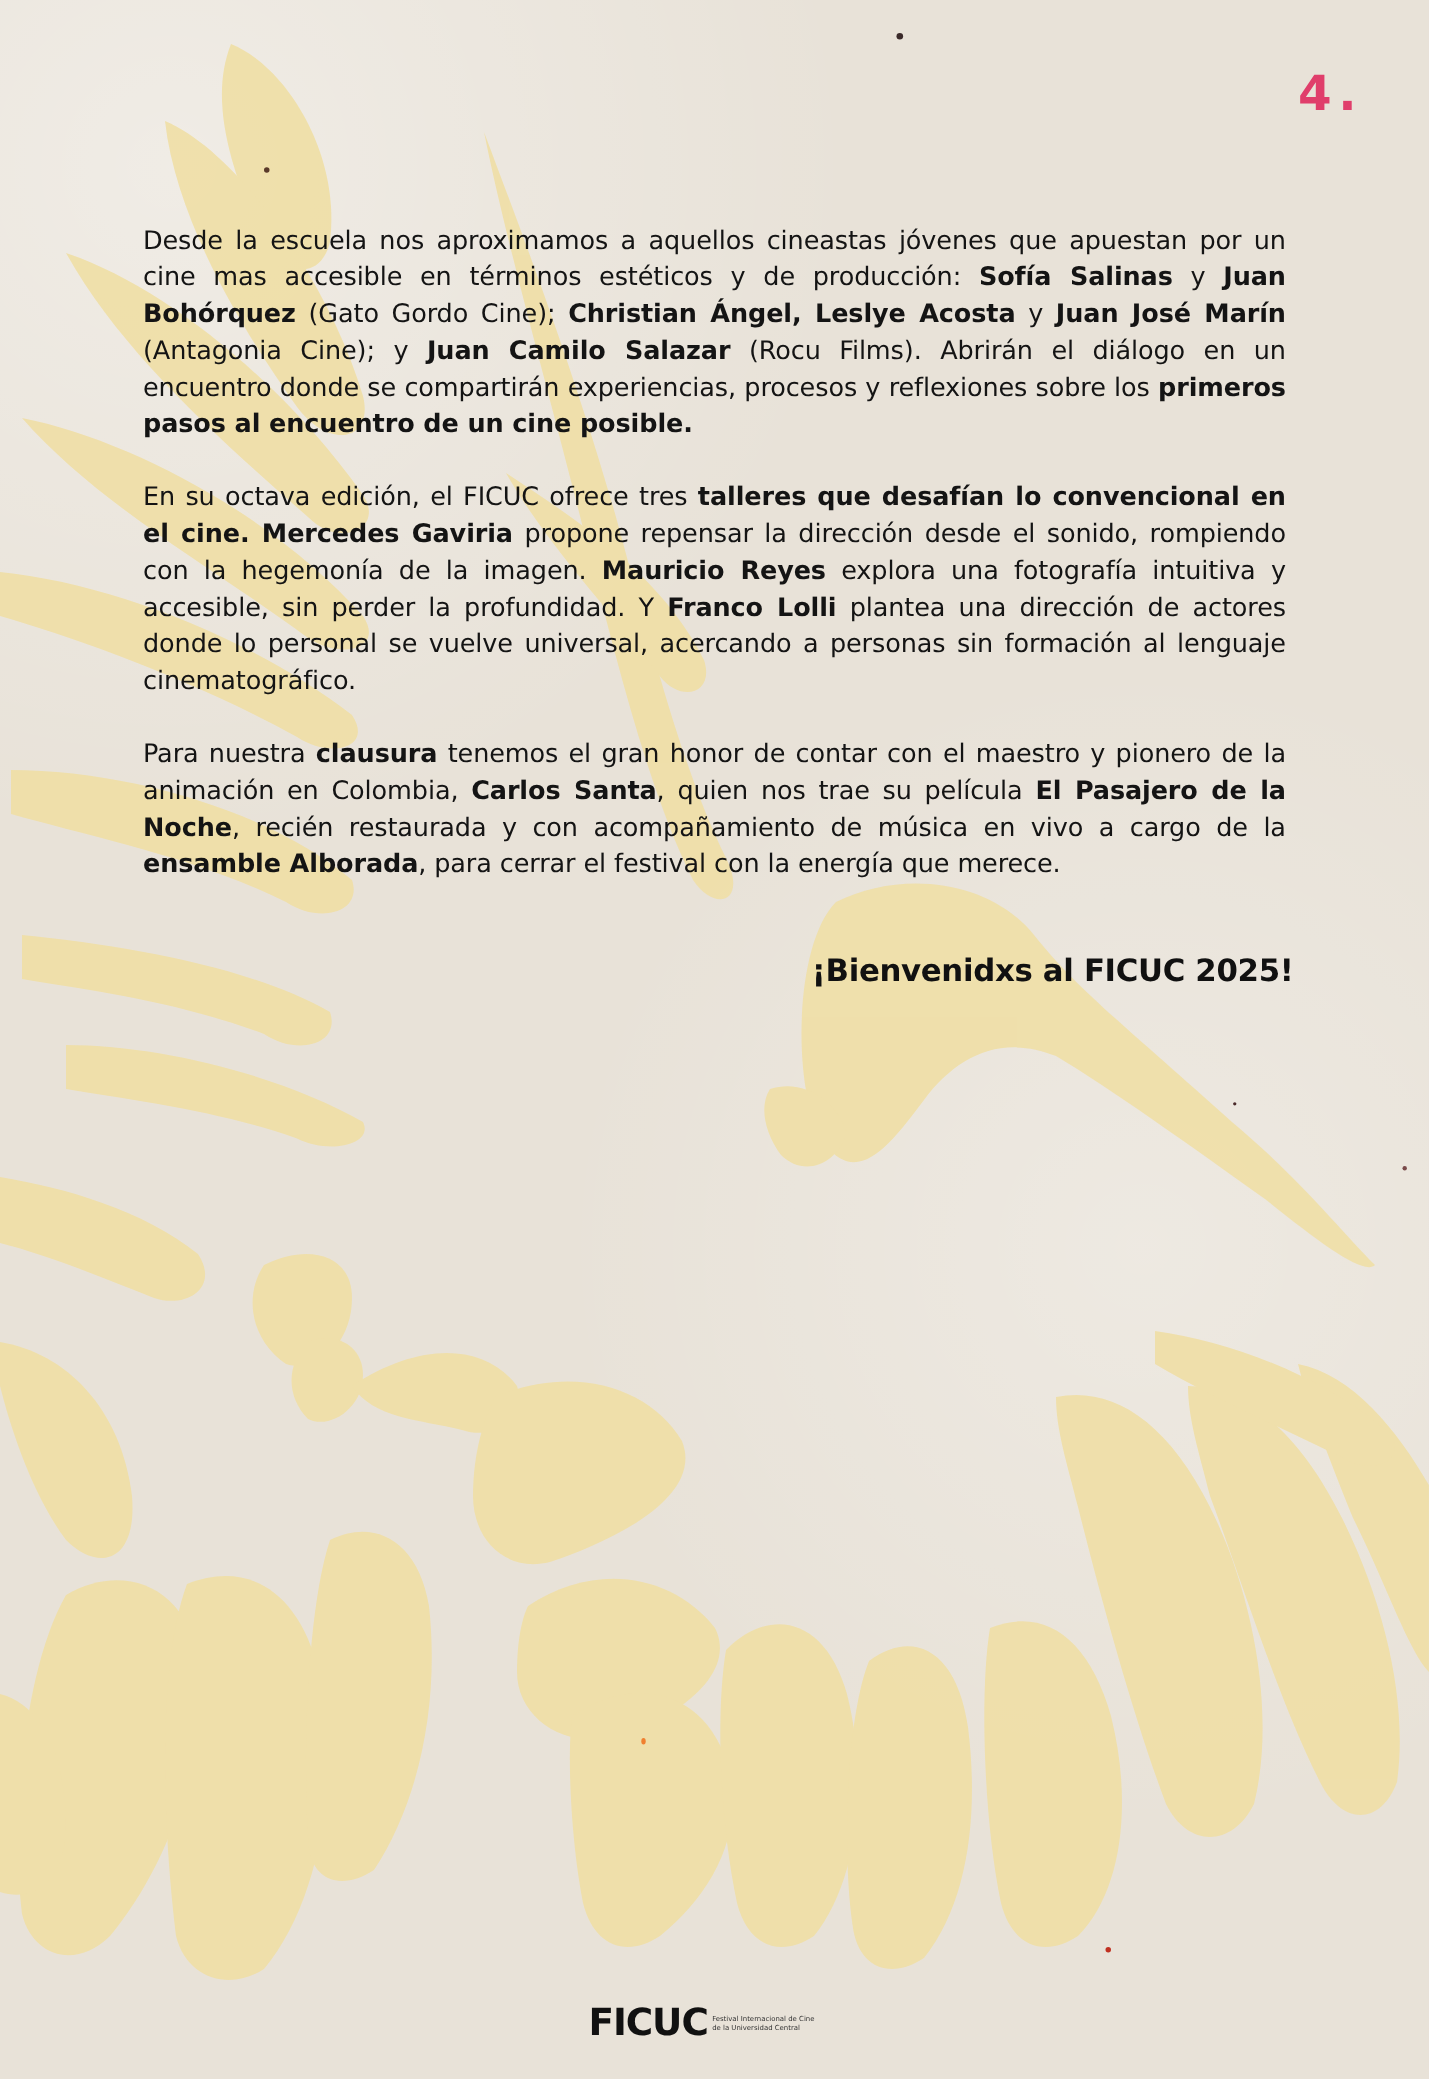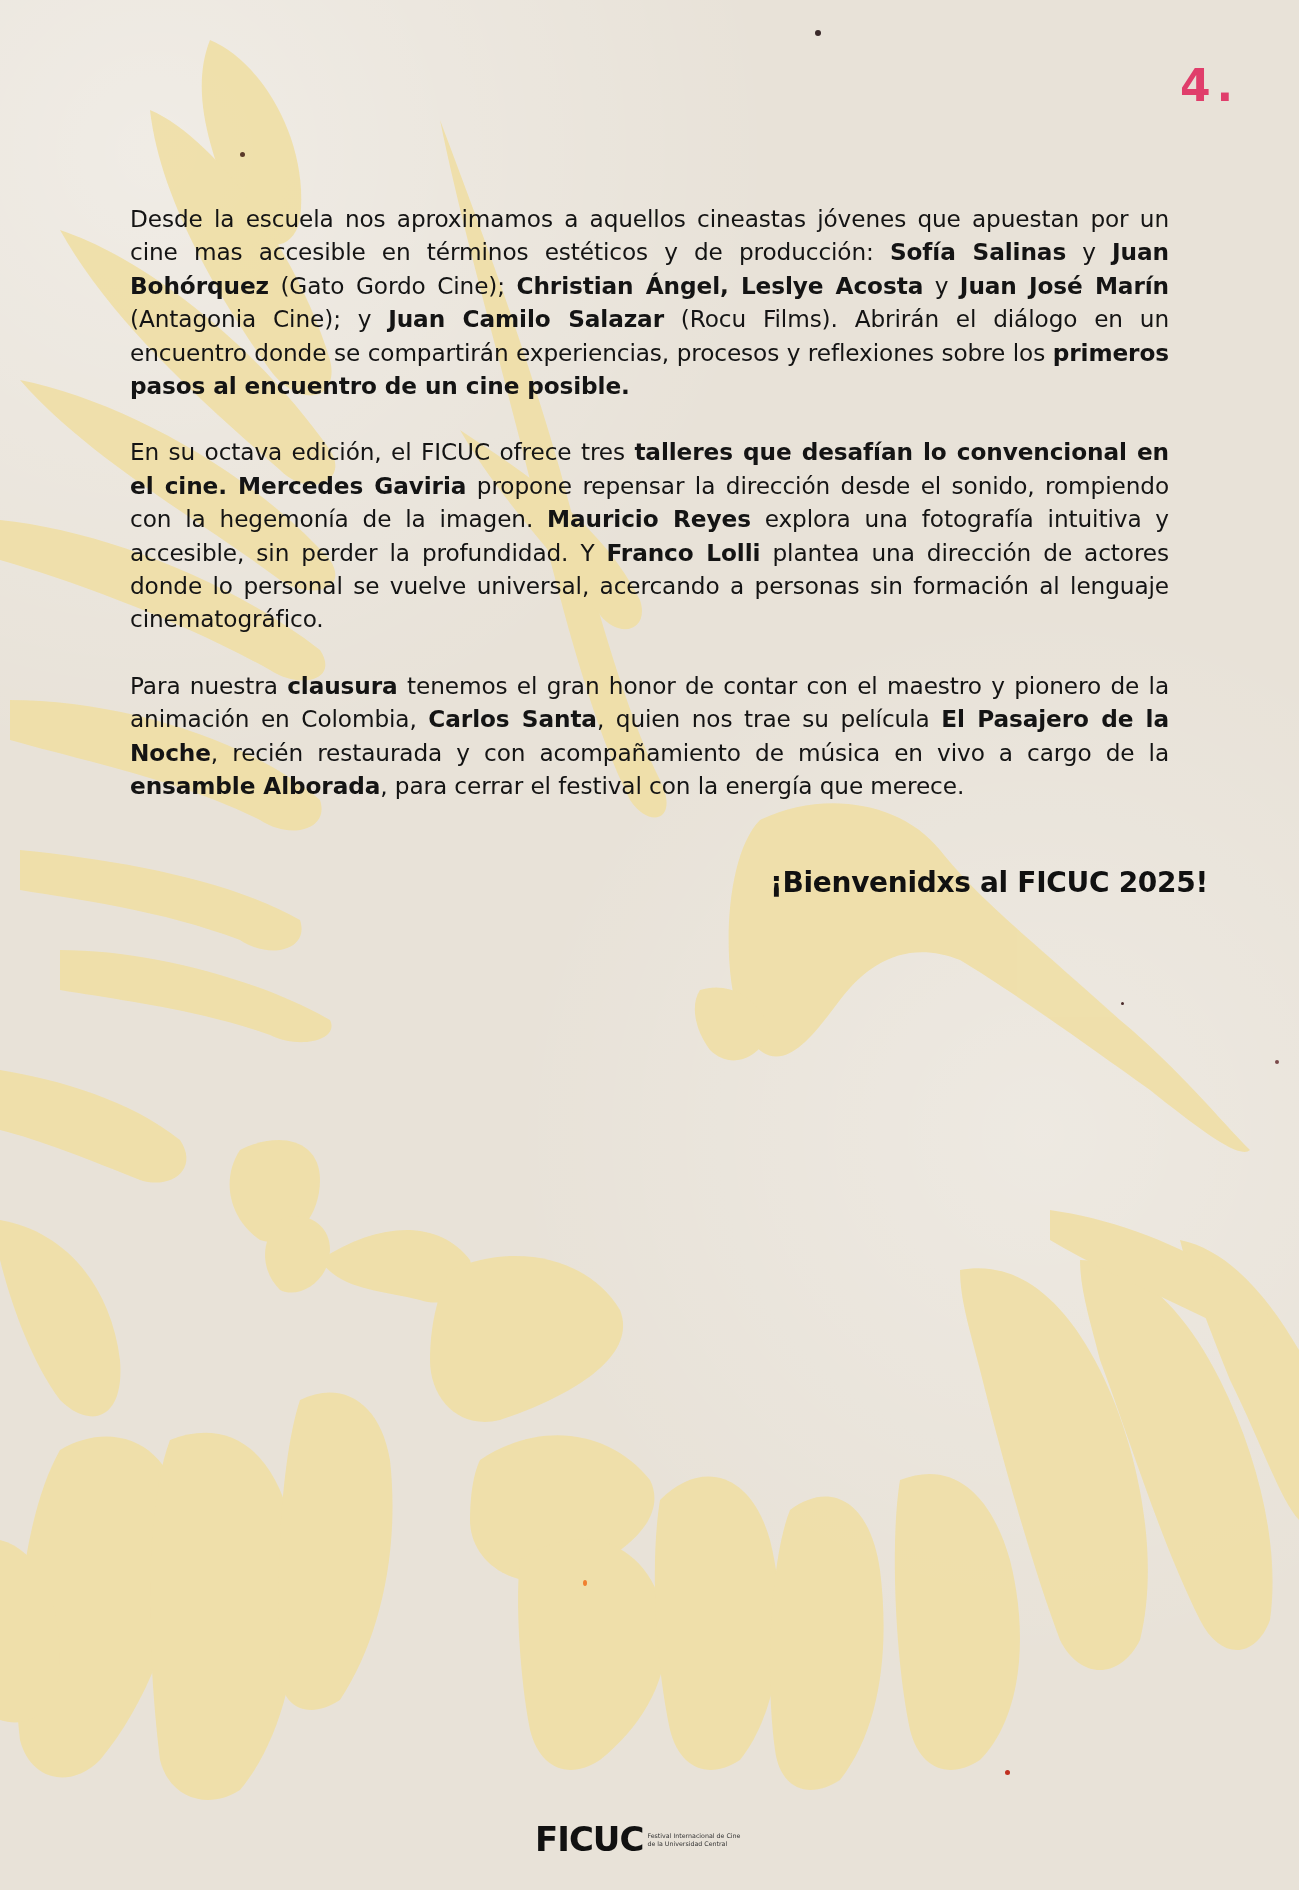--- a/index.html
+++ b/index.html
@@ -69,21 +69,20 @@
 
     .welcome {
       position: absolute;
       top: 866px;
       left: 738px;
       font-size: 28px;
       font-weight: bold;
       letter-spacing: -0.3px;
       color: #111;
       z-index: 5;
-      margin-left: 32px;
     }
 
     .footer-logo {
       position: absolute;
       top: 1822px;
       left: 535px;
       display: flex;
       align-items: center;
       gap: 4px;
       z-index: 5;

